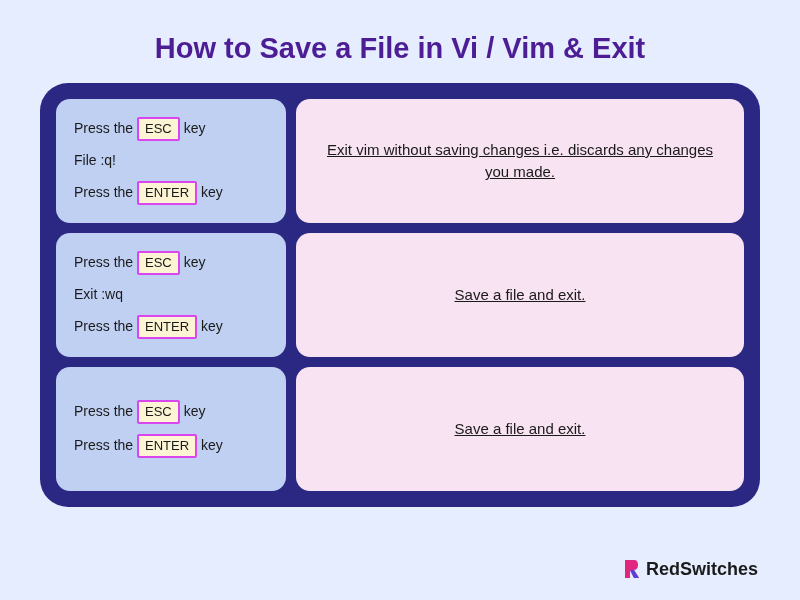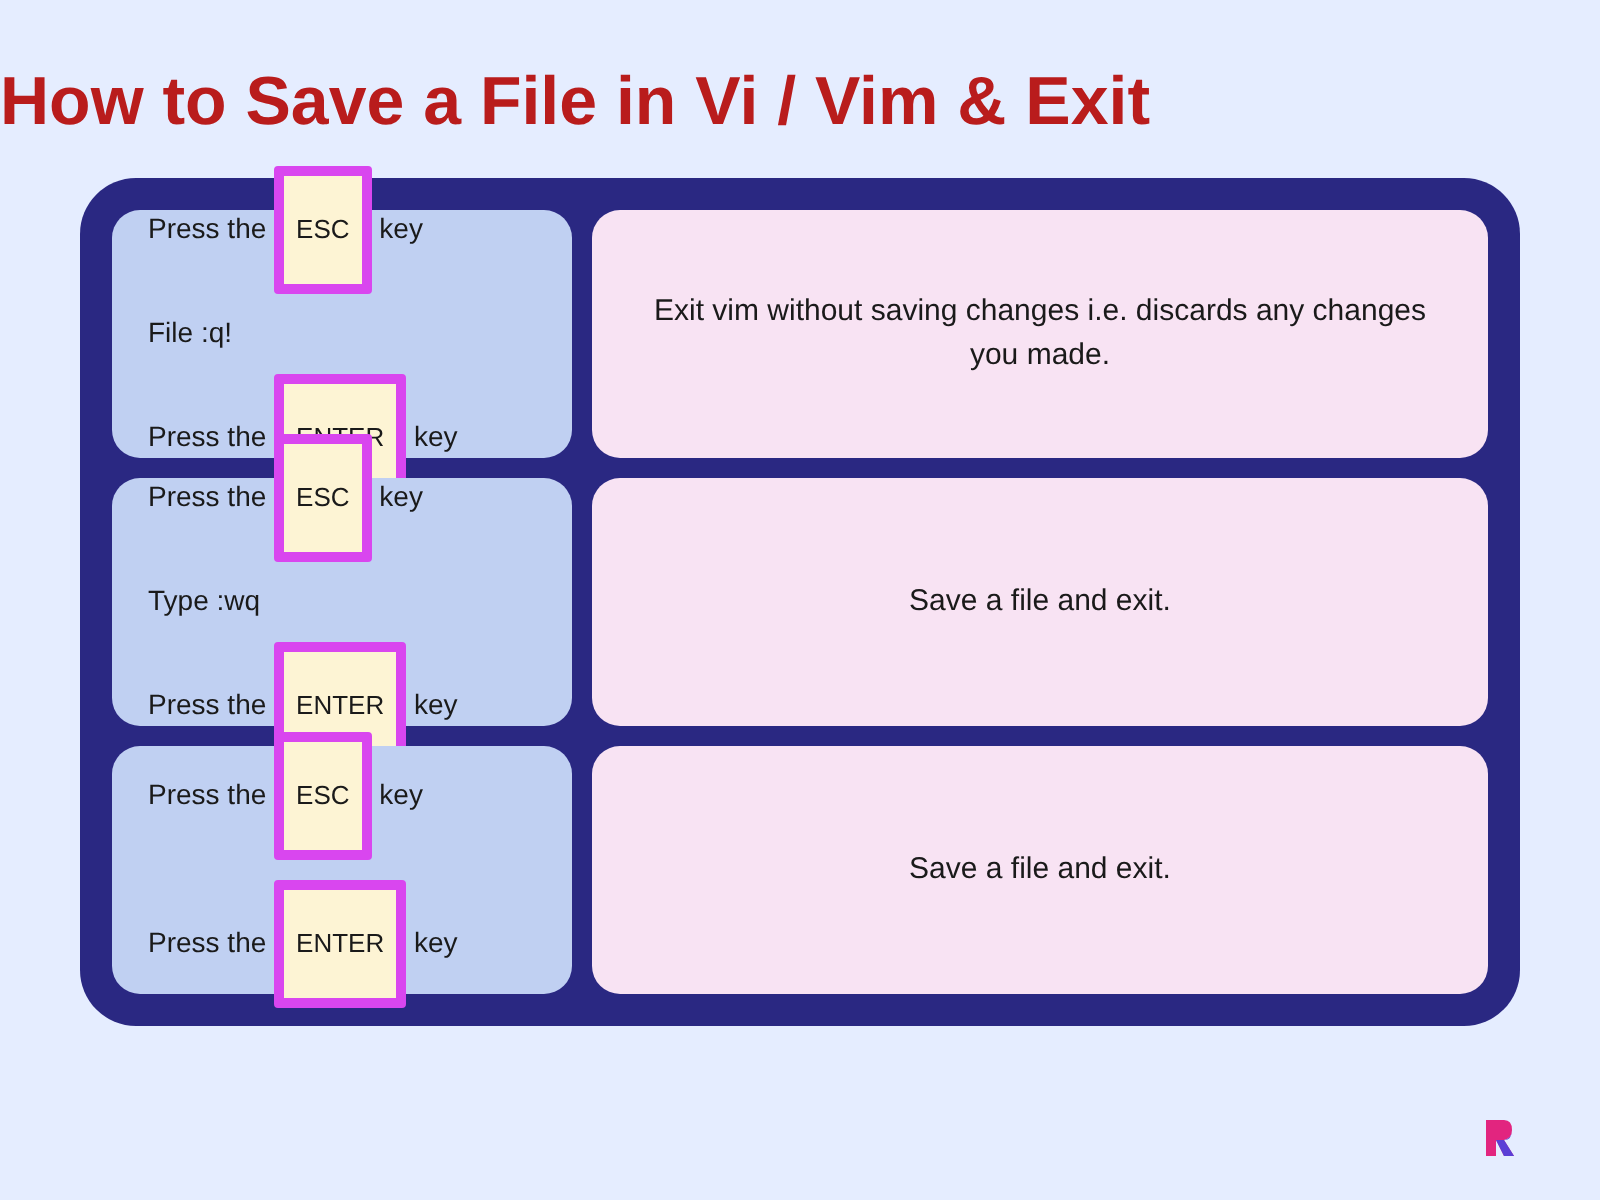--- a/index.html
+++ b/index.html
@@ -5,23 +5,24 @@
     * { margin: 0; padding: 0; box-sizing: border-box; }
     body {
       width: 800px;
       height: 600px;
       background: #e5edff;
       font-family: Arial, Helvetica, sans-serif;
       position: relative;
       overflow: hidden;
     }
     .title {
-      font-size: 34px;
+      text-align: center;
+      font-size: 29px;
       font-weight: bold;
-      color: #b91c1c;
+      color: #4c1d95;
       padding-top: 32px;
       padding-bottom: 18px;
     }
     .container {
       margin: 0 40px;
       background: #2a2882;
       border-radius: 28px;
       padding: 16px;
       display: flex;
       flex-direction: column;
@@ -41,37 +42,38 @@
       flex-direction: column;
       justify-content: center;
       gap: 10px;
       font-size: 14px;
       color: #1a1a1a;
     }
     .left-line { line-height: 1.4; }
     .key {
       display: inline-block;
       background: #fdf4d4;
-      border: 5px solid #d946ef;
-      padding: 18px 6px;
+      border: 2px solid #d946ef;
+      padding: 1px 6px;
       font-size: 13px;
       border-radius: 2px;
     }
     .right {
       flex: 1;
       background: #f8e3f3;
       border-radius: 14px;
       display: flex;
       align-items: center;
       justify-content: center;
       text-align: center;
       font-size: 15px;
       color: #1a1a1a;
       padding: 0 30px;
       line-height: 1.5;
+      text-decoration: underline;
     }
     .brand {
       position: absolute;
       bottom: 20px;
       right: 42px;
       display: flex;
       align-items: center;
       gap: 6px;
       font-size: 18px;
       font-weight: 600;
@@ -102,21 +104,21 @@
       </div>
     </div>
     <div class="right">Exit vim without saving changes i.e. discards any changes you made.</div>
   </div>
 
   <div class="row">
     <div class="left">
       <div class="left-line">
         <span>Press the </span><span class="key">ESC</span><span> key</span>
       </div>
-      <div class="left-line">Type :wq</div>
+      <div class="left-line">Exit :wq</div>
       <div class="left-line">
         <span>Press the </span><span class="key">ENTER</span><span> key</span>
       </div>
     </div>
     <div class="right">Save a file and exit.</div>
   </div>
 
   <div class="row">
     <div class="left">
       <div class="left-line">
@@ -131,13 +133,14 @@
 
 </div>
 
 <div class="brand">
   <span class="brand-icon">
     <svg viewBox="0 0 18 22" width="18" height="22">
       <path d="M3 2 L12 2 Q16 2 16 7 Q16 11 12 12 L17 20 L12 20 L8 12 L8 20 L3 20 Z" fill="#e2257f"></path>
       <path d="M8 12 L12 12 Q16 12 16 7 L16 7 Q16 11 12 12 L17 20 L12 20 Z" fill="#5b3fd6"></path>
     </svg>
   </span>
+  <span>RedSwitches</span>
 </div>
 
 </body></html>

